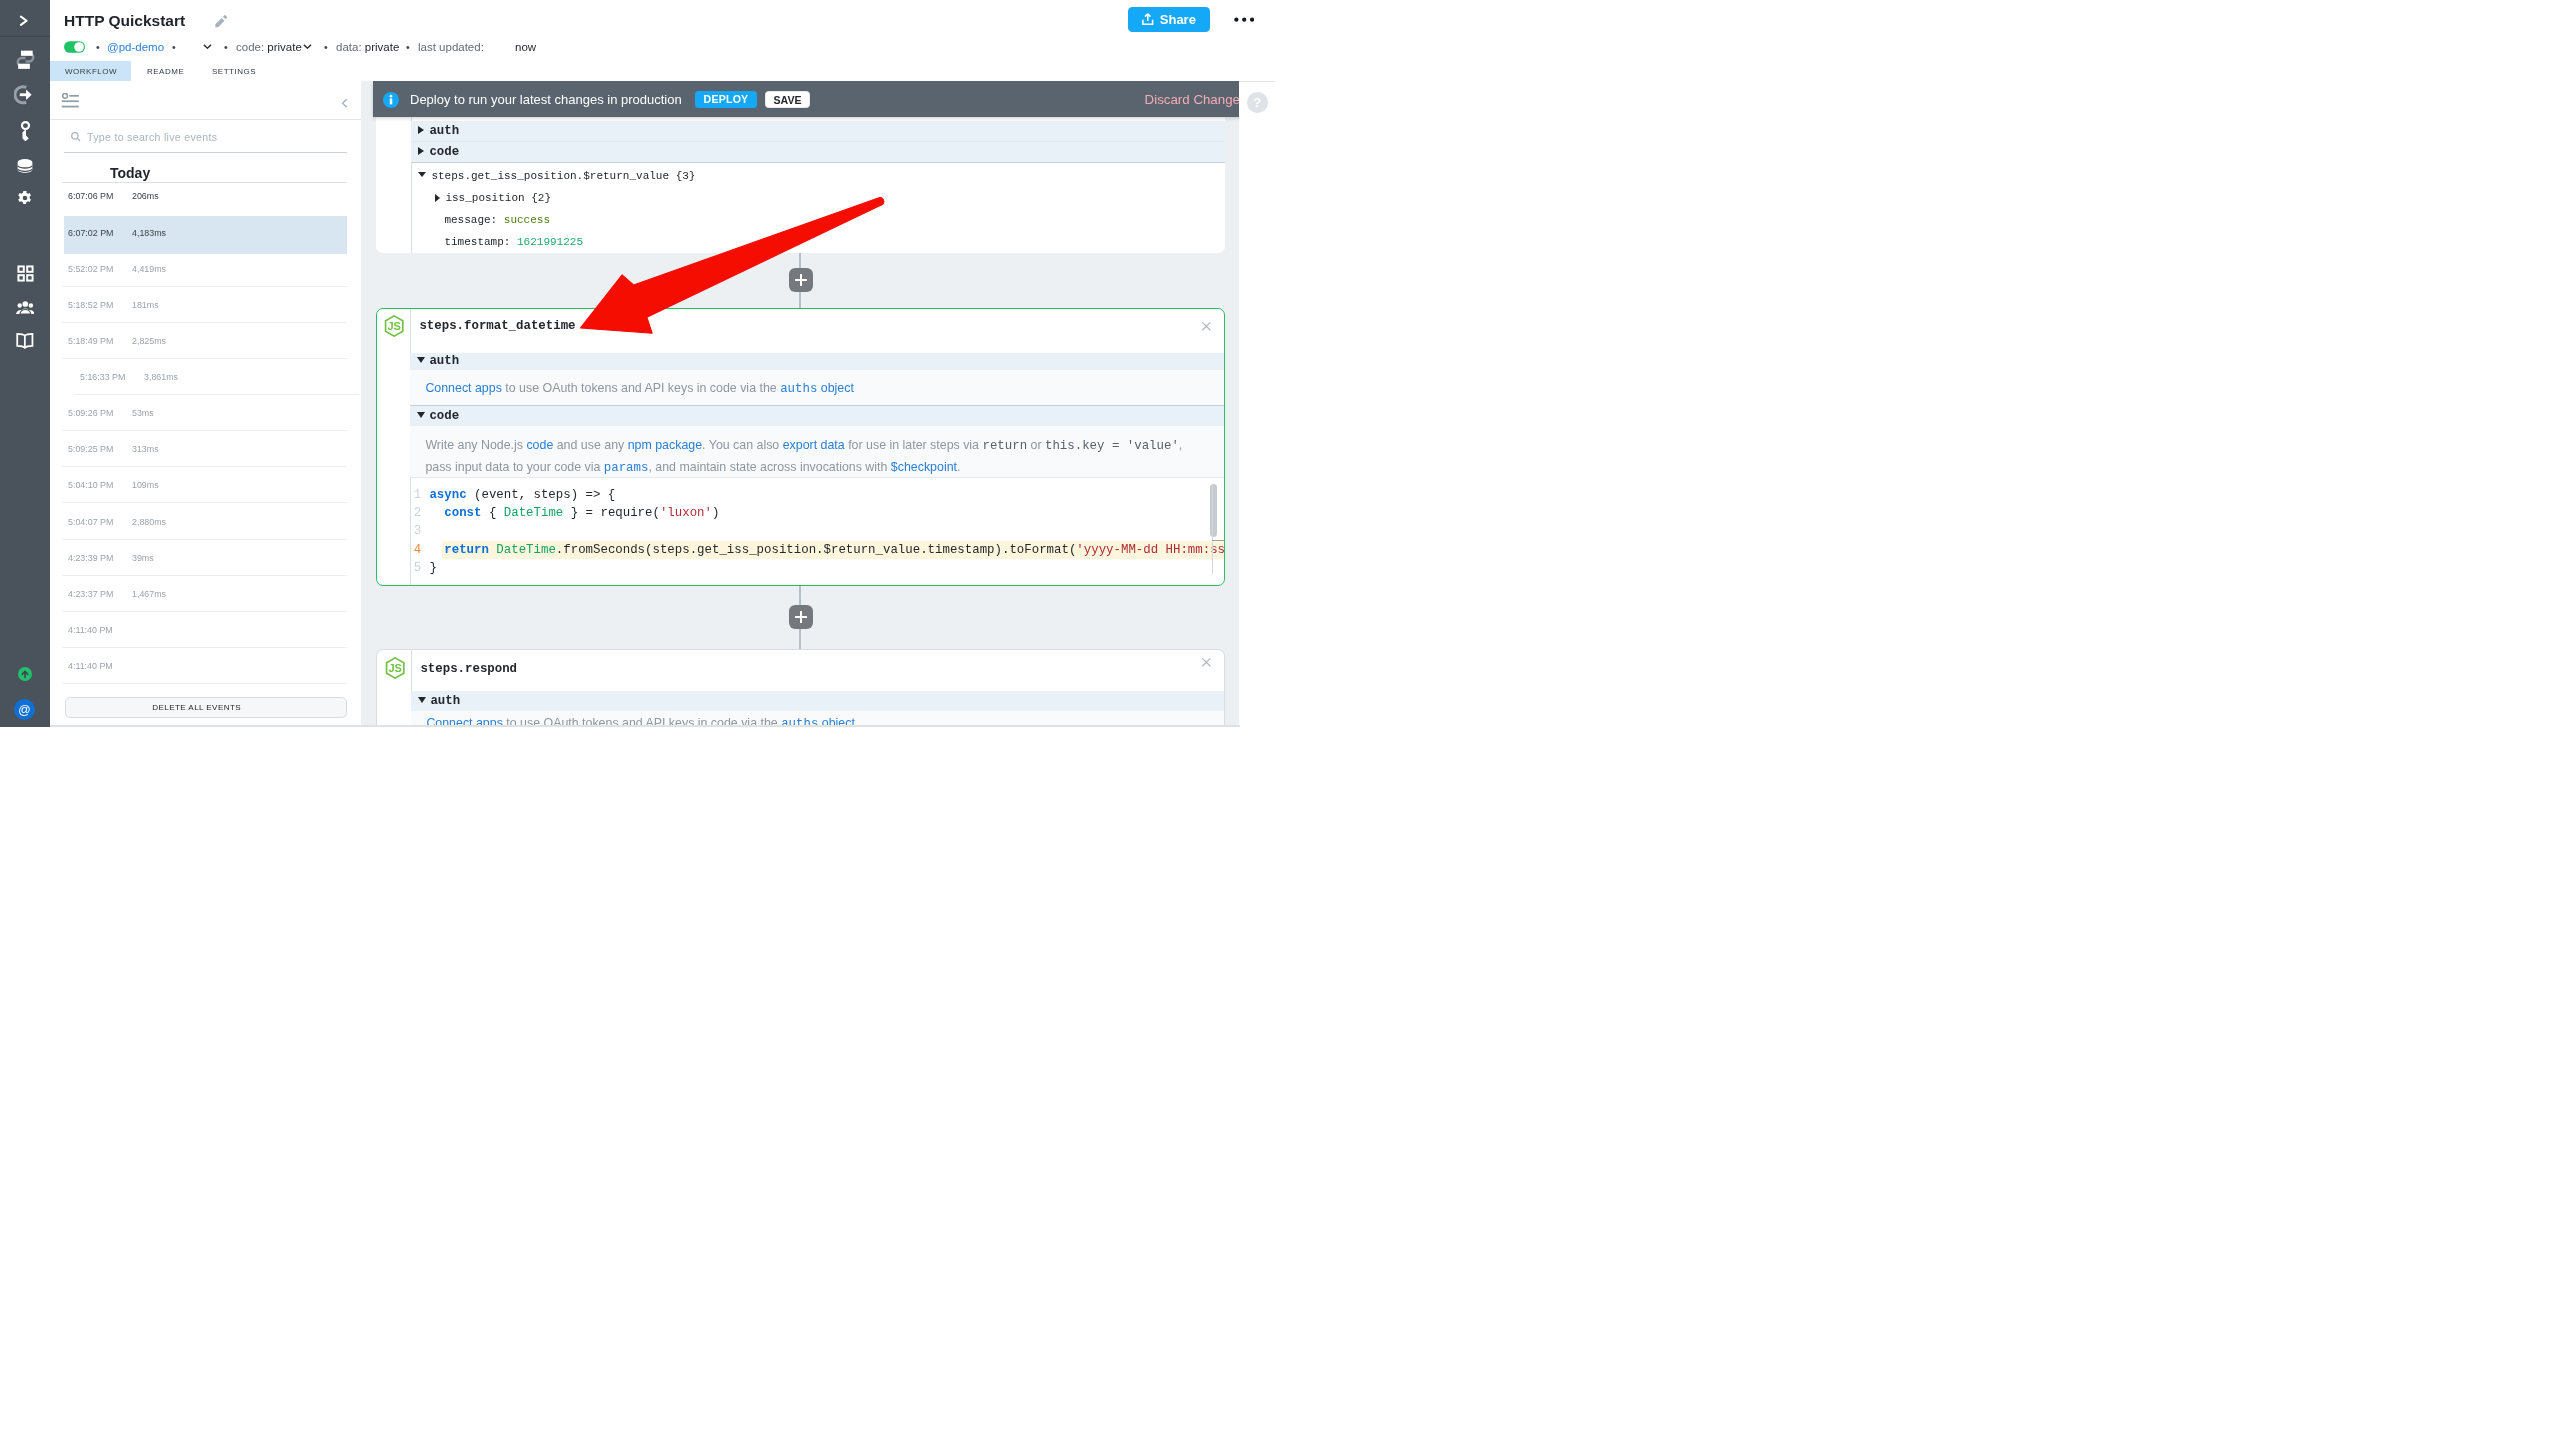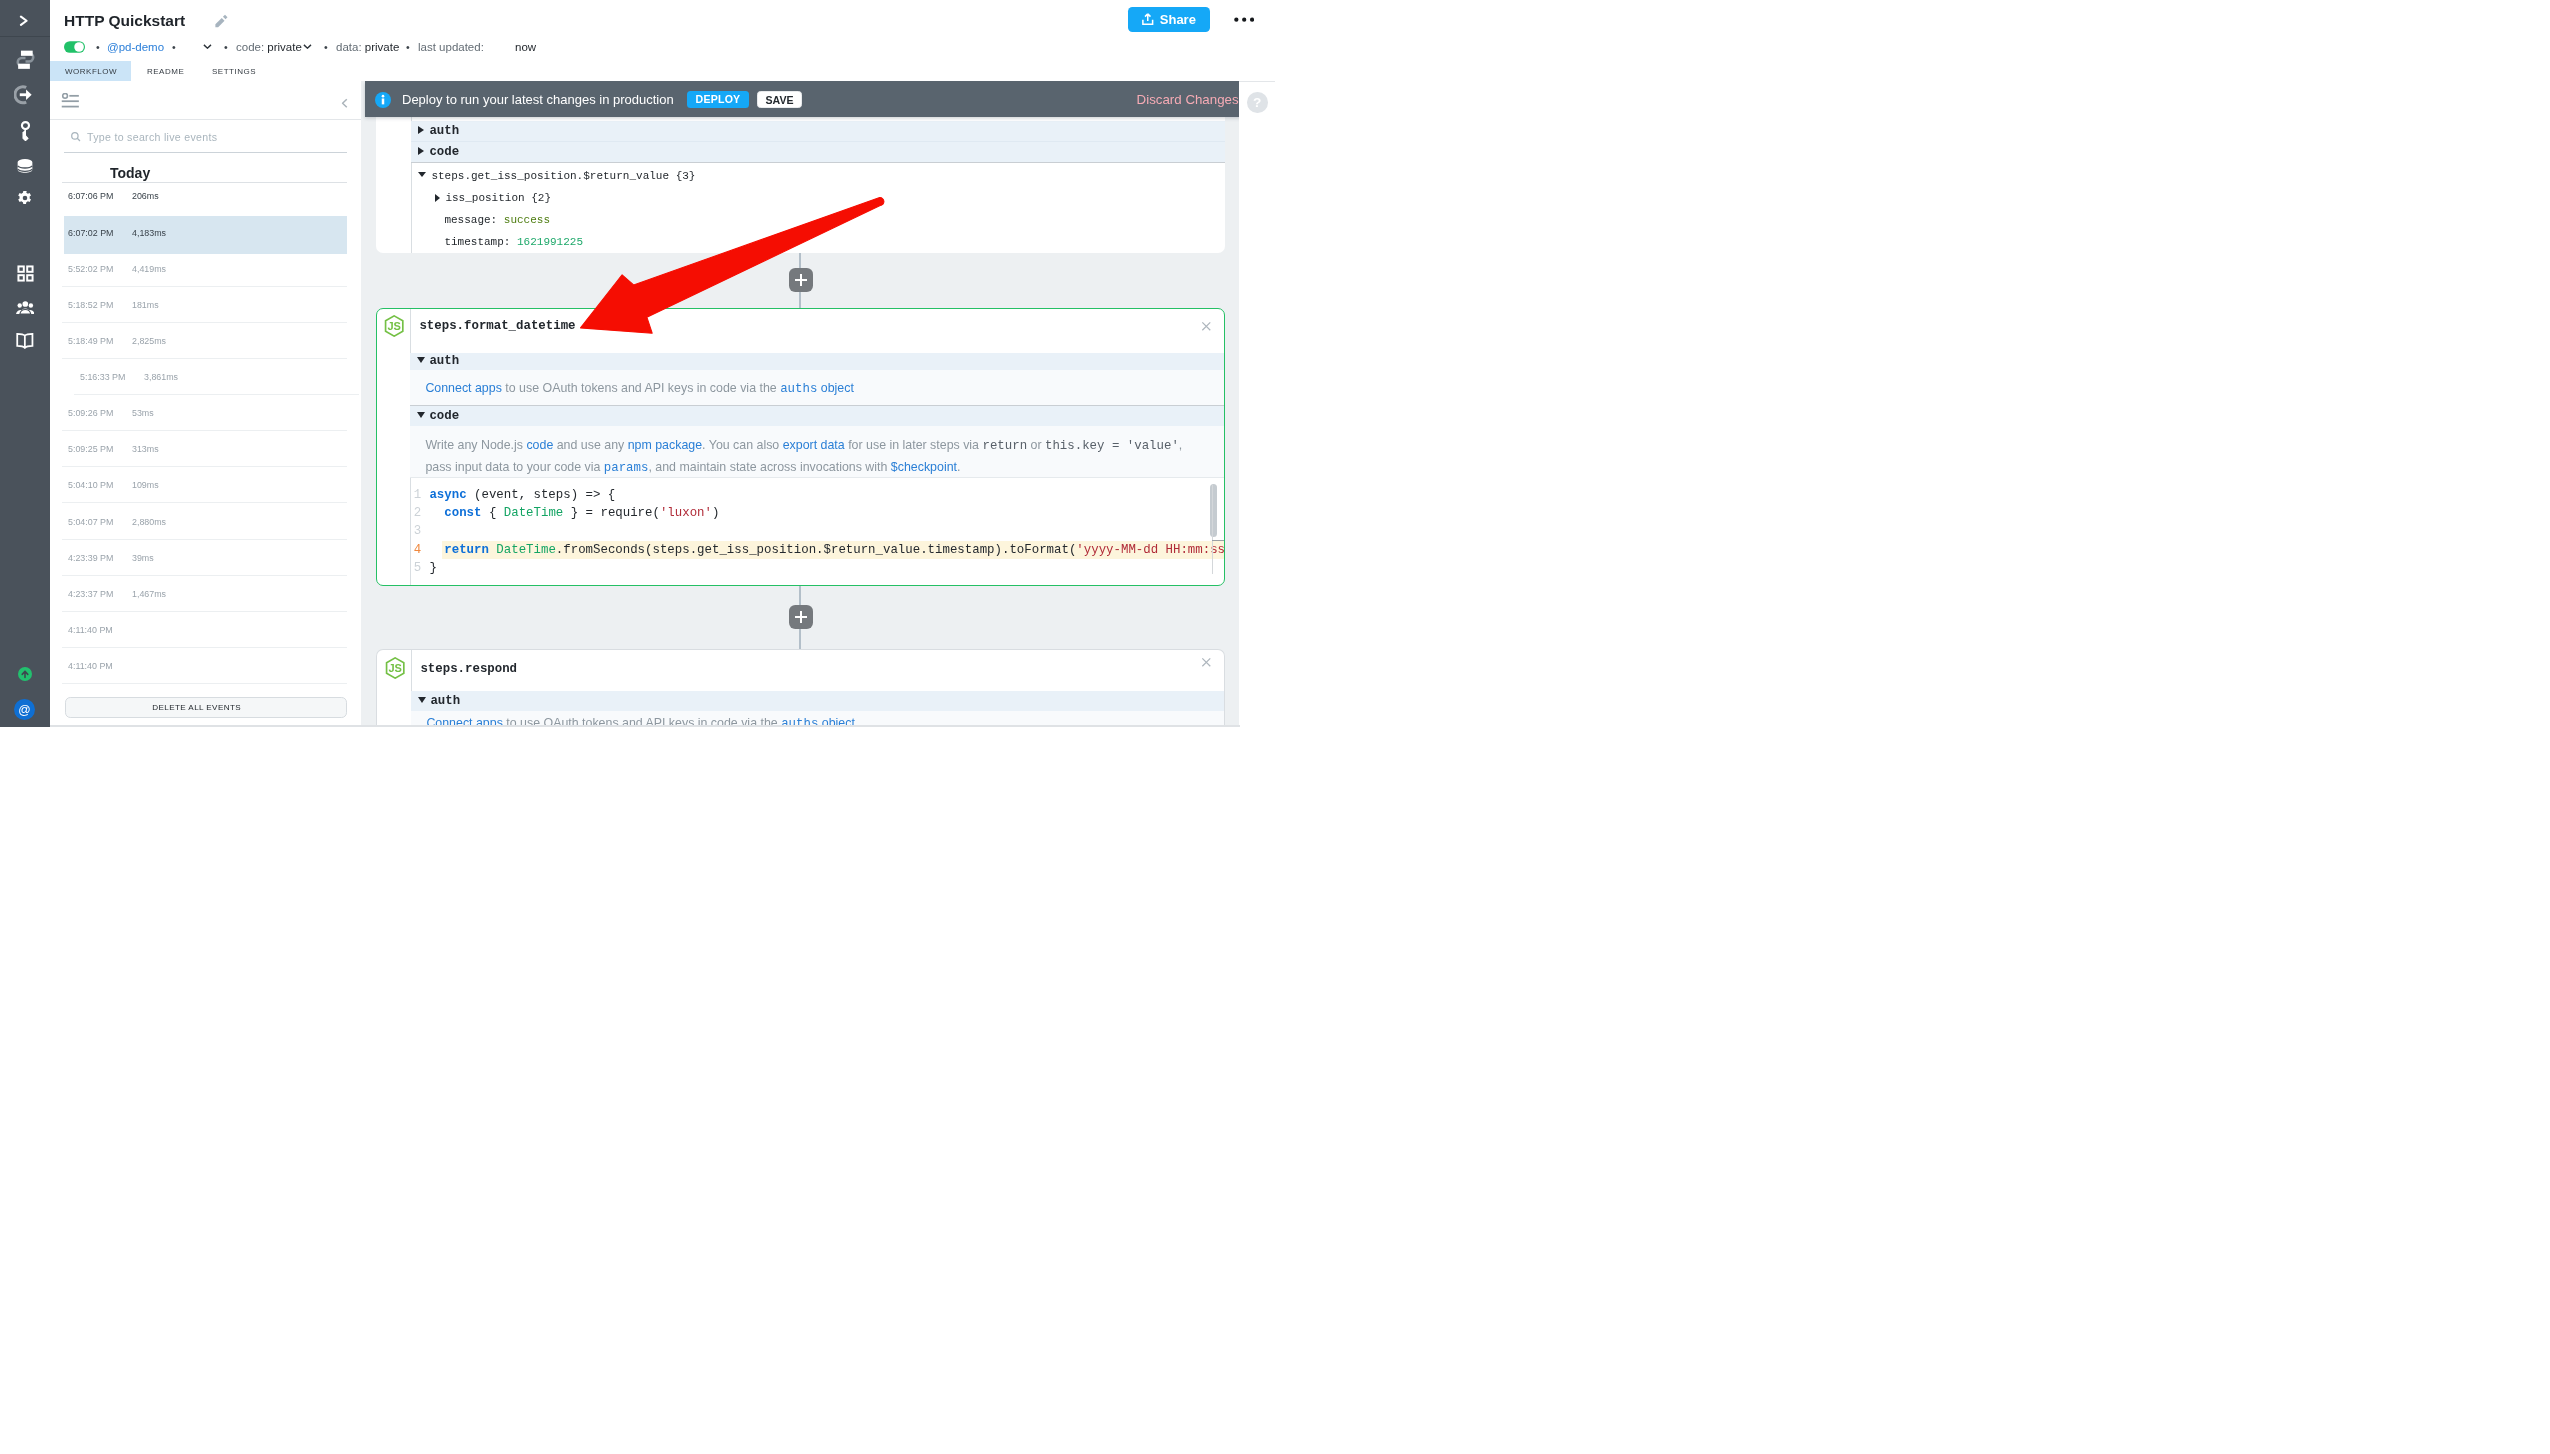--- a/index.html
+++ b/index.html
@@ -39,21 +39,21 @@
   .erow .t { position:absolute; left:18px; top:13.3px; }
   .erow .d { position:absolute; left:82px; top:13.3px; }
   .erow .bline { position:absolute; left:12.4px; bottom:0; width:285px; height:0.9px; background:#eceff1; }
   .dim { color:#9aa3ab; }
   .dark2 { color:#39424a; }
   #delbtn { position:absolute; left:15px; top:616px; width:282px; height:21px; background:#f5f7f8; border:0.9px solid #d7dce0; border-radius:5.3px; text-align:center; padding-right:18.6px; font-size:8.1px; letter-spacing:0.4px; color:#23292e; line-height:20.4px; }
   #botstrip { left:50px; top:725px; width:1190px; height:2.2px; background:#dfe2e5; }
 
   
   #canvas { left:361px; top:81px; width:878px; height:646px; background:#edf0f2; overflow:hidden; }
-  #banner { position:absolute; left:4px; top:0; width:878px; height:36px; background:#59646e; z-index:5; box-shadow:0 1.8px 3.5px rgba(60,70,80,0.25); }
+  #banner { position:absolute; left:12px; top:0; width:878px; height:36px; background:#59646e; z-index:5; box-shadow:0 1.8px 3.5px rgba(60,70,80,0.25); }
   #bannertext { position:absolute; left:37px; top:11.3px; font-size:13px; color:#fff; }
   #deploy { position:absolute; left:322px; top:10.4px; width:62px; height:17px; background:#15a8f7; border-radius:3.5px; color:#fff; font-size:10.6px; font-weight:bold; text-align:center; line-height:17px; letter-spacing:0.2px; }
   #save { position:absolute; left:392px; top:10.4px; width:45px; height:17px; background:#fff; border-radius:3.5px; color:#23292e; font-size:10.6px; font-weight:bold; text-align:center; line-height:17px; border:0.9px solid #e8eaec; }
   #discard { position:absolute; right:4.4px; top:11.3px; font-size:13.3px; color:#f6abb5; }
 
   .card { position:absolute; left:15.4px; width:849px; background:#fff; }
   .gline { position:absolute; top:0; bottom:0; left:35px; width:0.9px; background:#d9dee2; }
   .shdr { position:absolute; left:35px; right:0; background:#e9f1f8; }
   .tri-r { display:inline-block; width:0; height:0; border-left:6.2px solid #22272d; border-top:4.4px solid transparent; border-bottom:4.4px solid transparent; }
   .tri-d { display:inline-block; width:0; height:0; border-top:6.2px solid #22272d; border-left:4.4px solid transparent; border-right:4.4px solid transparent; }

